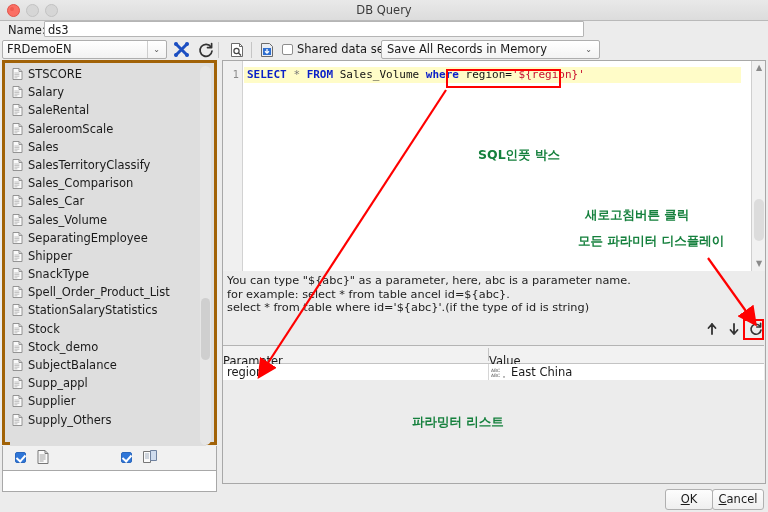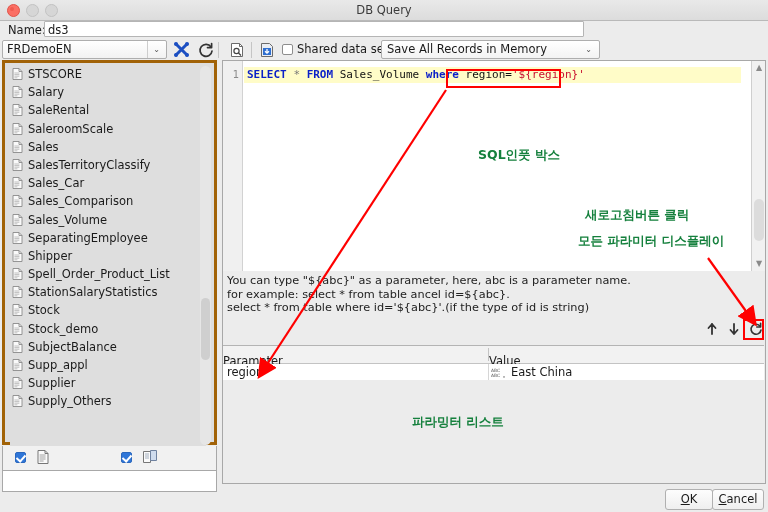--- a/index.html
+++ b/index.html
@@ -278,41 +278,46 @@
             </svg></span><span>Sales</span></div>
         <div class="litem"><span class="fi"><svg width="11" height="12" viewBox="0 0 11 12">
               <path d="M1 0.5 h6 l3 3 v8 h-9 z" fill="#fafafa" stroke="#8a8a8a" stroke-width="0.9"></path>
               <path d="M7 0.5 v3 h3" fill="none" stroke="#8a8a8a" stroke-width="0.9"></path>
               <path d="M2.4 5 h5 M2.4 6.6 h5 M2.4 8.2 h5 M2.4 9.8 h3" stroke="#b0b0b0" stroke-width="0.8"></path>
             </svg></span><span>SalesTerritoryClassify</span></div>
         <div class="litem"><span class="fi"><svg width="11" height="12" viewBox="0 0 11 12">
               <path d="M1 0.5 h6 l3 3 v8 h-9 z" fill="#fafafa" stroke="#8a8a8a" stroke-width="0.9"></path>
               <path d="M7 0.5 v3 h3" fill="none" stroke="#8a8a8a" stroke-width="0.9"></path>
               <path d="M2.4 5 h5 M2.4 6.6 h5 M2.4 8.2 h5 M2.4 9.8 h3" stroke="#b0b0b0" stroke-width="0.8"></path>
+            </svg></span><span>Sales_Comparison</span></div>
+        <div class="litem"><span class="fi"><svg width="11" height="12" viewBox="0 0 11 12">
+              <path d="M1 0.5 h6 l3 3 v8 h-9 z" fill="#fafafa" stroke="#8a8a8a" stroke-width="0.9"></path>
+              <path d="M7 0.5 v3 h3" fill="none" stroke="#8a8a8a" stroke-width="0.9"></path>
+              <path d="M2.4 5 h5 M2.4 6.6 h5 M2.4 8.2 h5 M2.4 9.8 h3" stroke="#b0b0b0" stroke-width="0.8"></path>
             </svg></span><span>Sales_Car</span></div>
         <div class="litem"><span class="fi"><svg width="11" height="12" viewBox="0 0 11 12">
               <path d="M1 0.5 h6 l3 3 v8 h-9 z" fill="#fafafa" stroke="#8a8a8a" stroke-width="0.9"></path>
               <path d="M7 0.5 v3 h3" fill="none" stroke="#8a8a8a" stroke-width="0.9"></path>
               <path d="M2.4 5 h5 M2.4 6.6 h5 M2.4 8.2 h5 M2.4 9.8 h3" stroke="#b0b0b0" stroke-width="0.8"></path>
-            </svg></span><span>Sales_Comparison</span></div>
-        <div class="litem"><span class="fi"><svg width="11" height="12" viewBox="0 0 11 12">
-              <path d="M1 0.5 h6 l3 3 v8 h-9 z" fill="#fafafa" stroke="#8a8a8a" stroke-width="0.9"></path>
-              <path d="M7 0.5 v3 h3" fill="none" stroke="#8a8a8a" stroke-width="0.9"></path>
-              <path d="M2.4 5 h5 M2.4 6.6 h5 M2.4 8.2 h5 M2.4 9.8 h3" stroke="#b0b0b0" stroke-width="0.8"></path>
             </svg></span><span>Sales_Volume</span></div>
         <div class="litem"><span class="fi"><svg width="11" height="12" viewBox="0 0 11 12">
               <path d="M1 0.5 h6 l3 3 v8 h-9 z" fill="#fafafa" stroke="#8a8a8a" stroke-width="0.9"></path>
               <path d="M7 0.5 v3 h3" fill="none" stroke="#8a8a8a" stroke-width="0.9"></path>
               <path d="M2.4 5 h5 M2.4 6.6 h5 M2.4 8.2 h5 M2.4 9.8 h3" stroke="#b0b0b0" stroke-width="0.8"></path>
             </svg></span><span>SeparatingEmployee</span></div>
         <div class="litem"><span class="fi"><svg width="11" height="12" viewBox="0 0 11 12">
               <path d="M1 0.5 h6 l3 3 v8 h-9 z" fill="#fafafa" stroke="#8a8a8a" stroke-width="0.9"></path>
               <path d="M7 0.5 v3 h3" fill="none" stroke="#8a8a8a" stroke-width="0.9"></path>
               <path d="M2.4 5 h5 M2.4 6.6 h5 M2.4 8.2 h5 M2.4 9.8 h3" stroke="#b0b0b0" stroke-width="0.8"></path>
             </svg></span><span>Shipper</span></div>
+        <div class="litem"><span class="fi"><svg width="11" height="12" viewBox="0 0 11 12">
+              <path d="M1 0.5 h6 l3 3 v8 h-9 z" fill="#fafafa" stroke="#8a8a8a" stroke-width="0.9"></path>
+              <path d="M7 0.5 v3 h3" fill="none" stroke="#8a8a8a" stroke-width="0.9"></path>
+              <path d="M2.4 5 h5 M2.4 6.6 h5 M2.4 8.2 h5 M2.4 9.8 h3" stroke="#b0b0b0" stroke-width="0.8"></path>
+            </svg></span><span>SnackType</span></div>
         <div class="litem"><span class="fi"><svg width="11" height="12" viewBox="0 0 11 12">
               <path d="M1 0.5 h6 l3 3 v8 h-9 z" fill="#fafafa" stroke="#8a8a8a" stroke-width="0.9"></path>
               <path d="M7 0.5 v3 h3" fill="none" stroke="#8a8a8a" stroke-width="0.9"></path>
               <path d="M2.4 5 h5 M2.4 6.6 h5 M2.4 8.2 h5 M2.4 9.8 h3" stroke="#b0b0b0" stroke-width="0.8"></path>
             </svg></span><span>Spell_Order_Product_List</span></div>
         <div class="litem"><span class="fi"><svg width="11" height="12" viewBox="0 0 11 12">
               <path d="M1 0.5 h6 l3 3 v8 h-9 z" fill="#fafafa" stroke="#8a8a8a" stroke-width="0.9"></path>
               <path d="M7 0.5 v3 h3" fill="none" stroke="#8a8a8a" stroke-width="0.9"></path>
               <path d="M2.4 5 h5 M2.4 6.6 h5 M2.4 8.2 h5 M2.4 9.8 h3" stroke="#b0b0b0" stroke-width="0.8"></path>
             </svg></span><span>StationSalaryStatistics</span></div>

